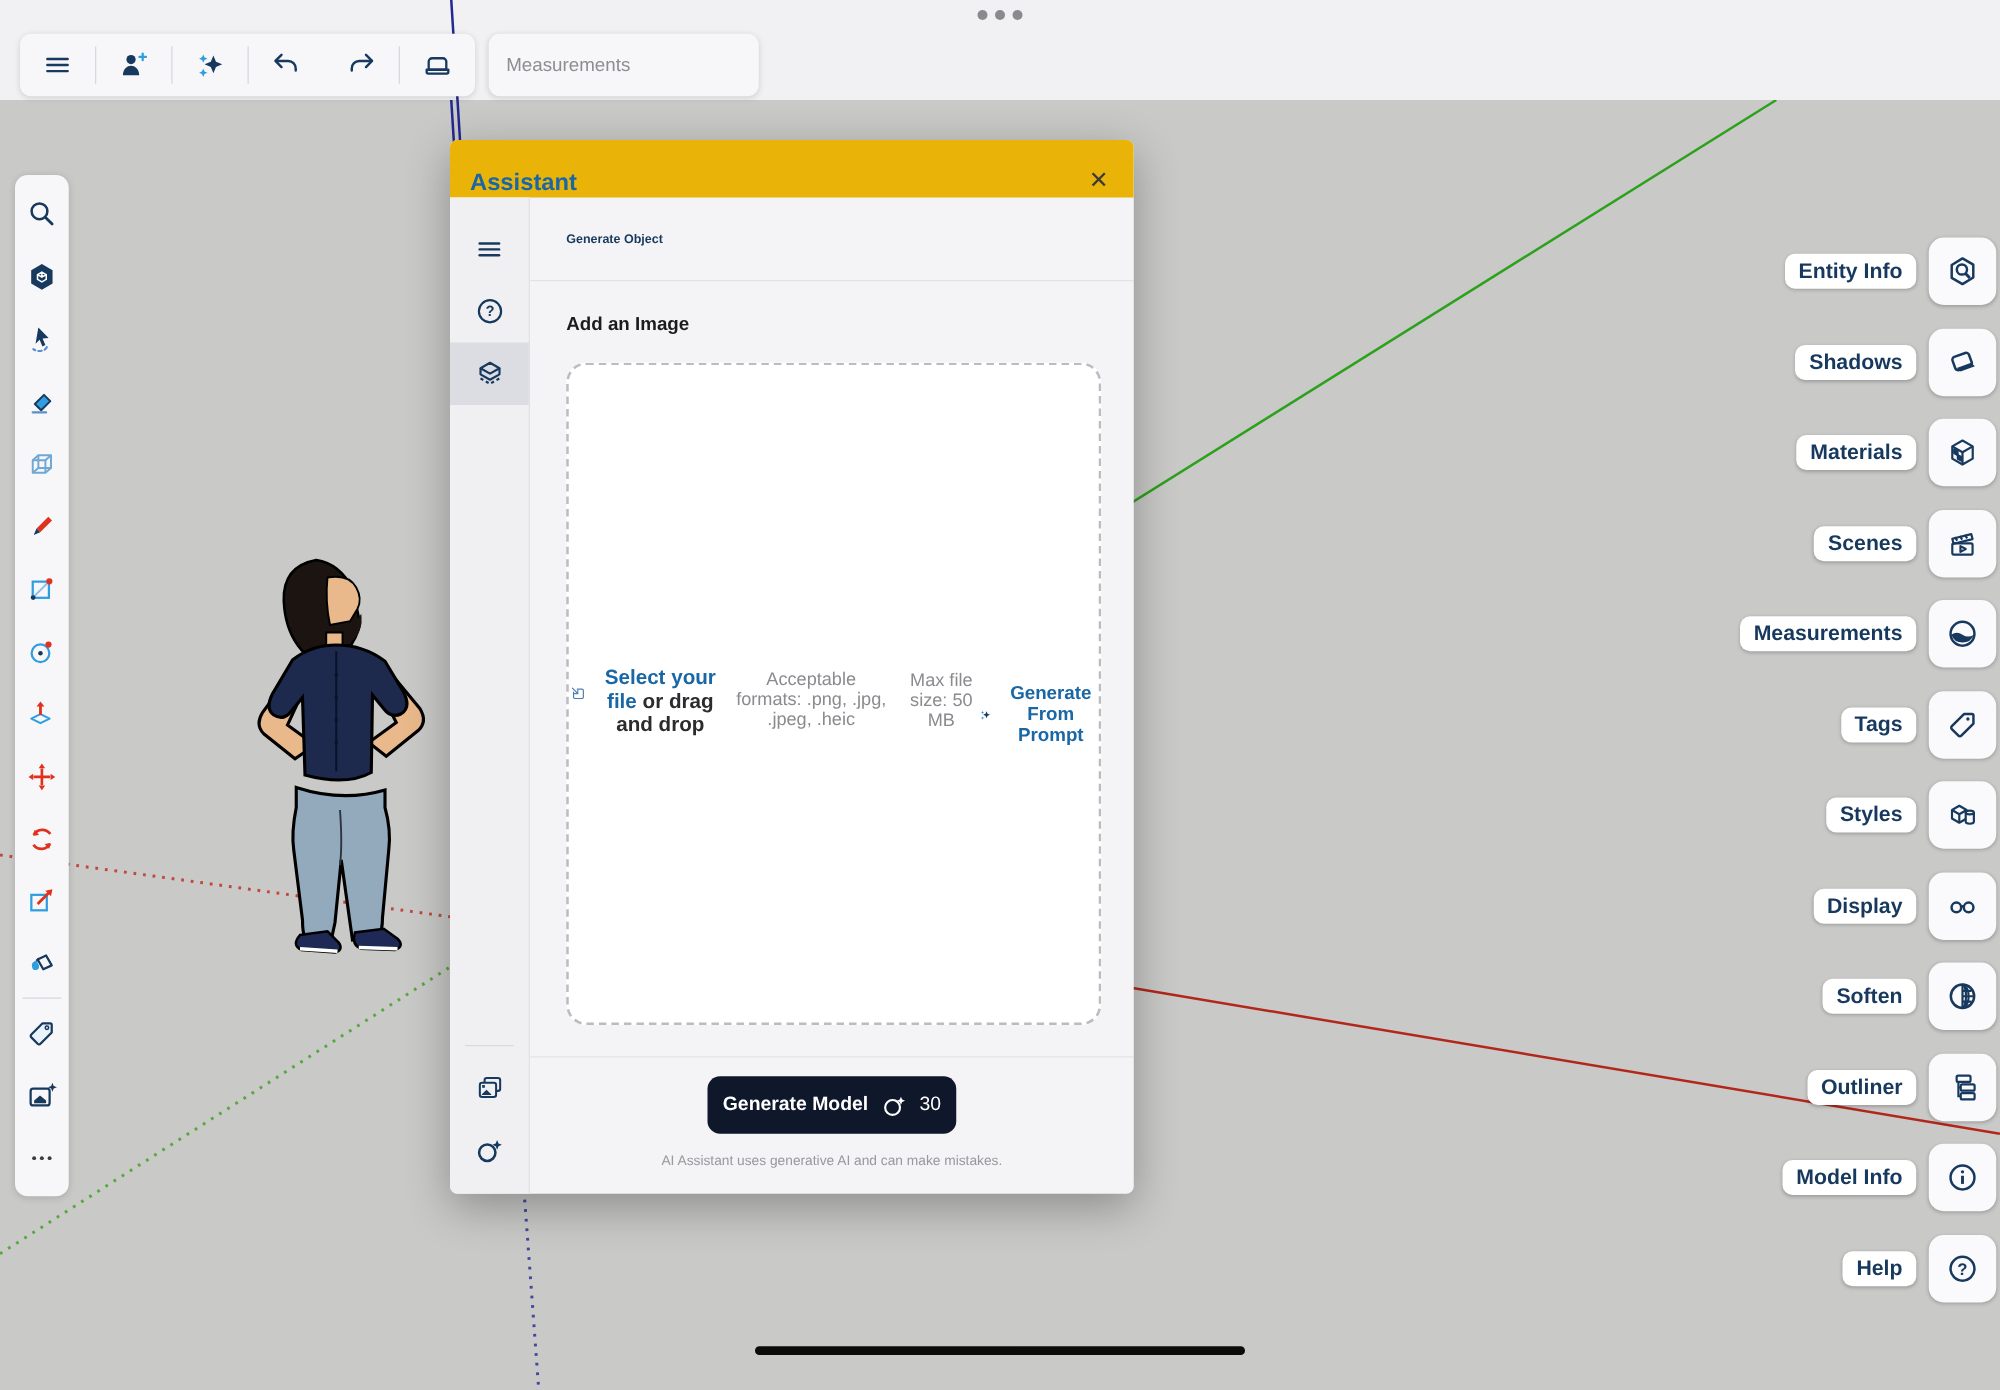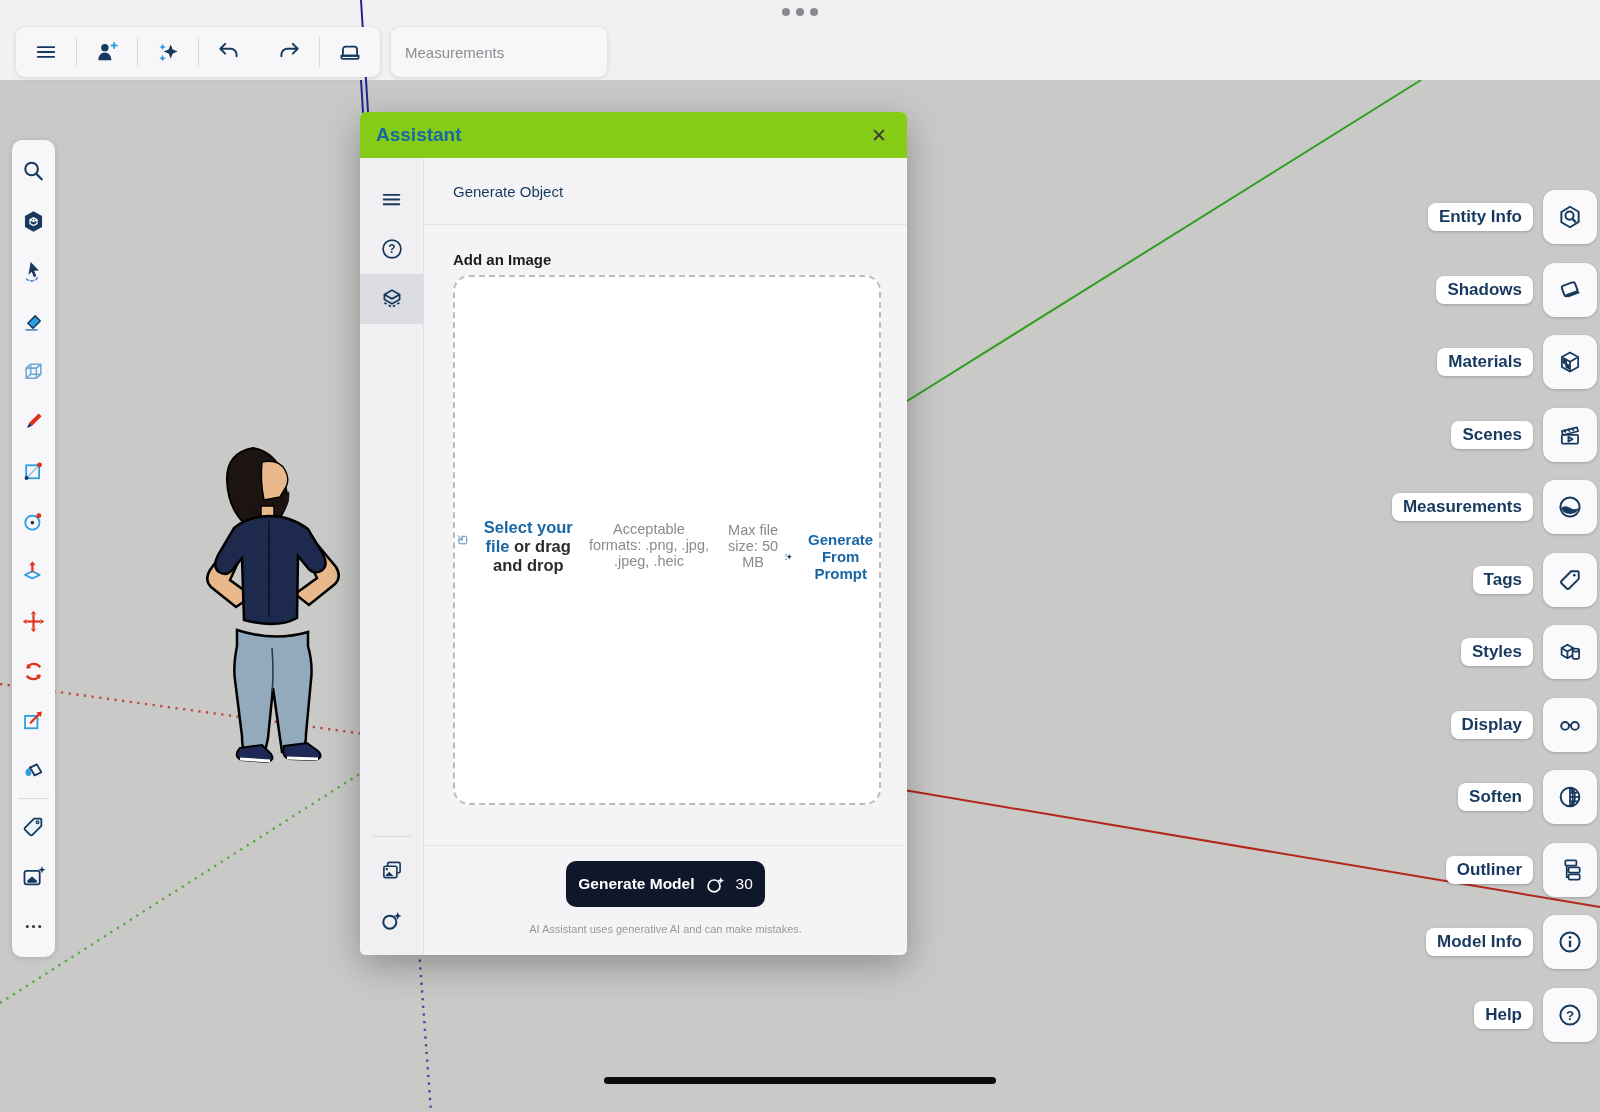--- a/index.html
+++ b/index.html
@@ -34,36 +34,36 @@
   .right-panel { position:absolute; right:3px; top:190px; display:flex; flex-direction:column; gap:18px; z-index:4; }
   .rrow { display:flex; align-items:center; justify-content:flex-end; gap:10px; height:54.5px; }
   .rlabel { background:#fff; border-radius:8px; padding:4px 11px; font-size:17px; font-weight:700;
     color:#17395e; box-shadow:0 1px 3px rgba(0,0,0,.22); white-space:nowrap; }
   .rbtn { width:54px; height:54px; background:#fafafc; border-radius:12px; box-shadow:0 1px 3px rgba(0,0,0,.20);
     display:flex; align-items:center; justify-content:center; }
 
   
   .dialog { position:absolute; left:360px; top:112px; width:547px; height:843px; background:#f4f4f6;
     border-radius:6px; box-shadow:0 10px 36px rgba(0,0,0,.30); z-index:5; display:flex; flex-direction:column; overflow:hidden; }
-  .dlg-header { height:46px; background:#84cc16; display:flex; align-items:center; justify-content:space-between;
+  .dlg-header { height:46px; background:#eab308; display:flex; align-items:flex-end; justify-content:space-between;
     padding:0 16px; flex:none; }
   .dlg-title { color:#1a67a5; font-size:19px; font-weight:700; }
   .dlg-close { color:#3a3a3c; font-size:19px; line-height:1; padding:4px; }
   .dlg-body { flex:1; display:flex; min-height:0; }
   .dlg-rail { width:64px; background:#f0f0f3; border-right:1px solid #e1e1e5; display:flex; flex-direction:column;
     align-items:stretch; padding-top:16px; }
   .rail-item { height:50px; display:flex; align-items:center; justify-content:center; }
   .rail-item.sel { background:#dcdde2; }
   .rail-spacer { flex:1; }
   .rail-div { height:1px; background:#d9d9de; margin:0 12px 8px; }
   .dlg-main { flex:1; display:flex; flex-direction:column; min-width:0; }
   .panel-head { height:67px; border-bottom:1px solid #e3e3e6; display:flex; align-items:center; padding-left:29px;
-    color:#17395e; font-weight:400; font-size:15px; flex:none; }
+    color:#17395e; font-weight:700; font-size:10px; flex:none; }
   .panel-content { flex:1; padding:26px 27px 0 29px; }
-  .section-label { font-size:15px; font-weight:700; color:#1c1c1e; margin-bottom:7px; }
+  .section-label { font-size:15px; font-weight:700; color:#1c1c1e; margin-bottom:22px; }
   .dropzone { width:428px; height:530px; background:#fff; border:2px dashed #bbbbc2; border-radius:16px;
     display:flex; flex-direction:row; align-items:center; justify-content:center; text-align:center; }
   .dz-line1 { margin-top:13px; font-size:16.5px; font-weight:700; color:#2c2c2e; }
   .dz-line1 .link { color:#1a67a5; }
   .dz-line2 { margin-top:10px; font-size:14.5px; color:#8a8a8f; }
   .dz-line3 { margin-top:12px; font-size:14.5px; color:#8a8a8f;margin-left:12px; }
   .dz-prompt { margin-top:33px; display:flex; align-items:center; gap:9px; color:#1a67a5;
     font-size:15px; font-weight:700; }
   .dlg-footer { flex:none; border-top:1px solid #e3e3e6; height:110px; display:flex; flex-direction:column;
     align-items:center; padding-top:15px; }

